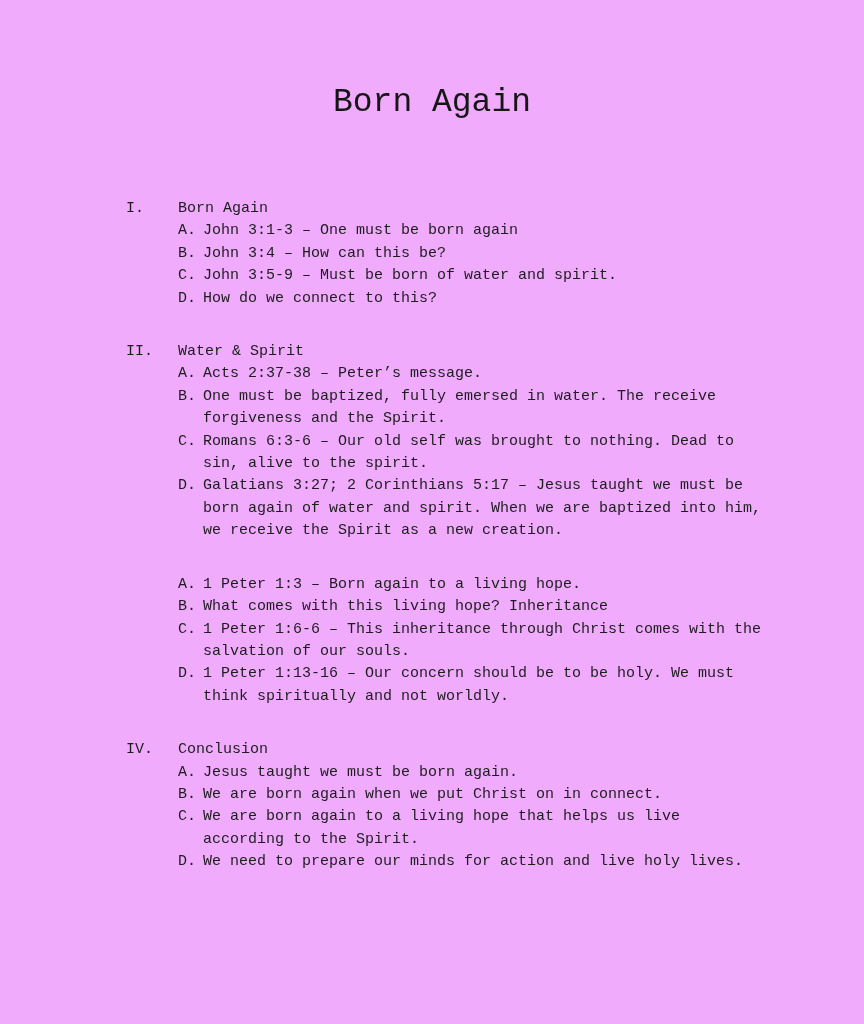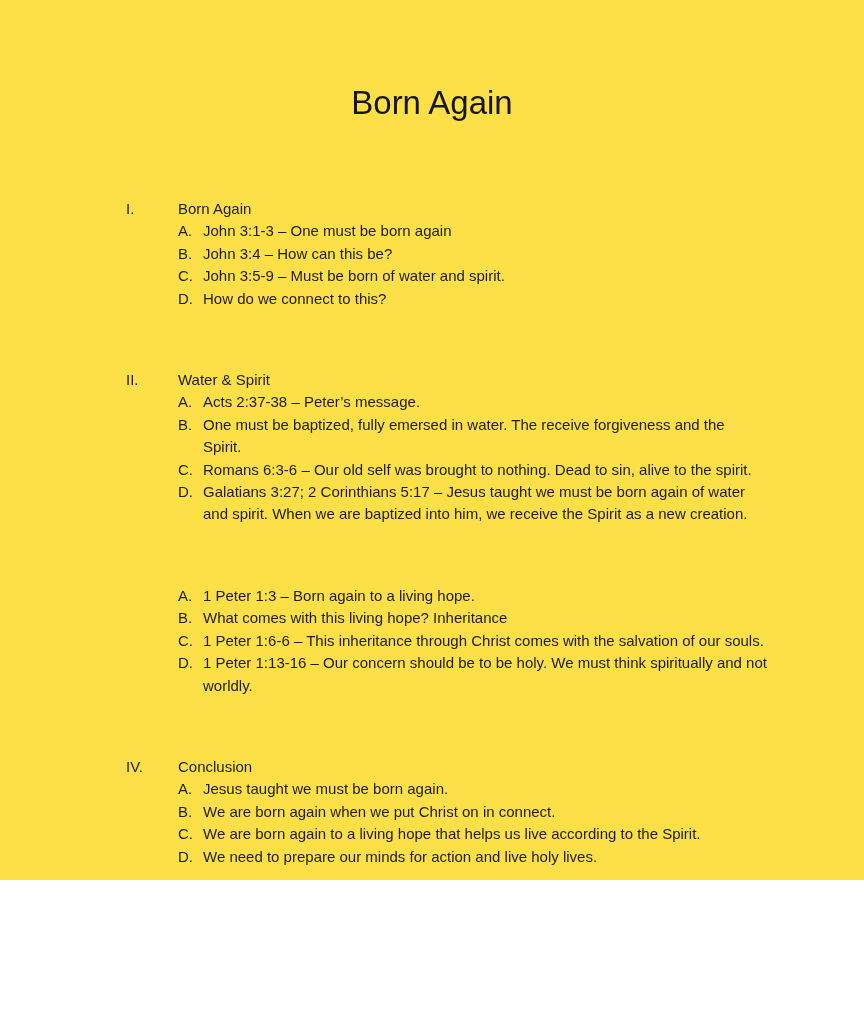--- a/index.html
+++ b/index.html
@@ -1,42 +1,42 @@
 <!DOCTYPE html>
 <html><head>
 <meta charset="utf-8">
 <style>
   html, body { margin: 0; padding: 0; background: #ffffff; }
   .page {
     width: 864px;
-    height: 880px;
-    background: #fde047;
+    height: 1024px;
+    background: #f0abfc;
     position: relative;
     overflow: hidden;
-    font-family: Liberation Sans, sans-serif;
+    font-family: Liberation Mono, monospace;
     color: #1d1d1d;
   }
   .title {
     margin: 0;
     padding-top: 84px;
     text-align: center;
     font-size: 33px;
     font-weight: 400;
     line-height: 38px;
     letter-spacing: 0px;
     color: #161616;
   }
   .outline {
     margin-top: 76px;
     padding-left: 126px;
     padding-right: 97px;
     font-size: 15px;
     line-height: 22.4px;
   }
-  .section + .section { margin-top: 59px; }
+  .section + .section { margin-top: 31px; }
   .section-head {
     display: grid;
     grid-template-columns: 52px 1fr;
     align-items: baseline;
   }
   .item {
     display: grid;
     grid-template-columns: 25px 1fr;
     margin-left: 52px;
     max-width: 589px;

